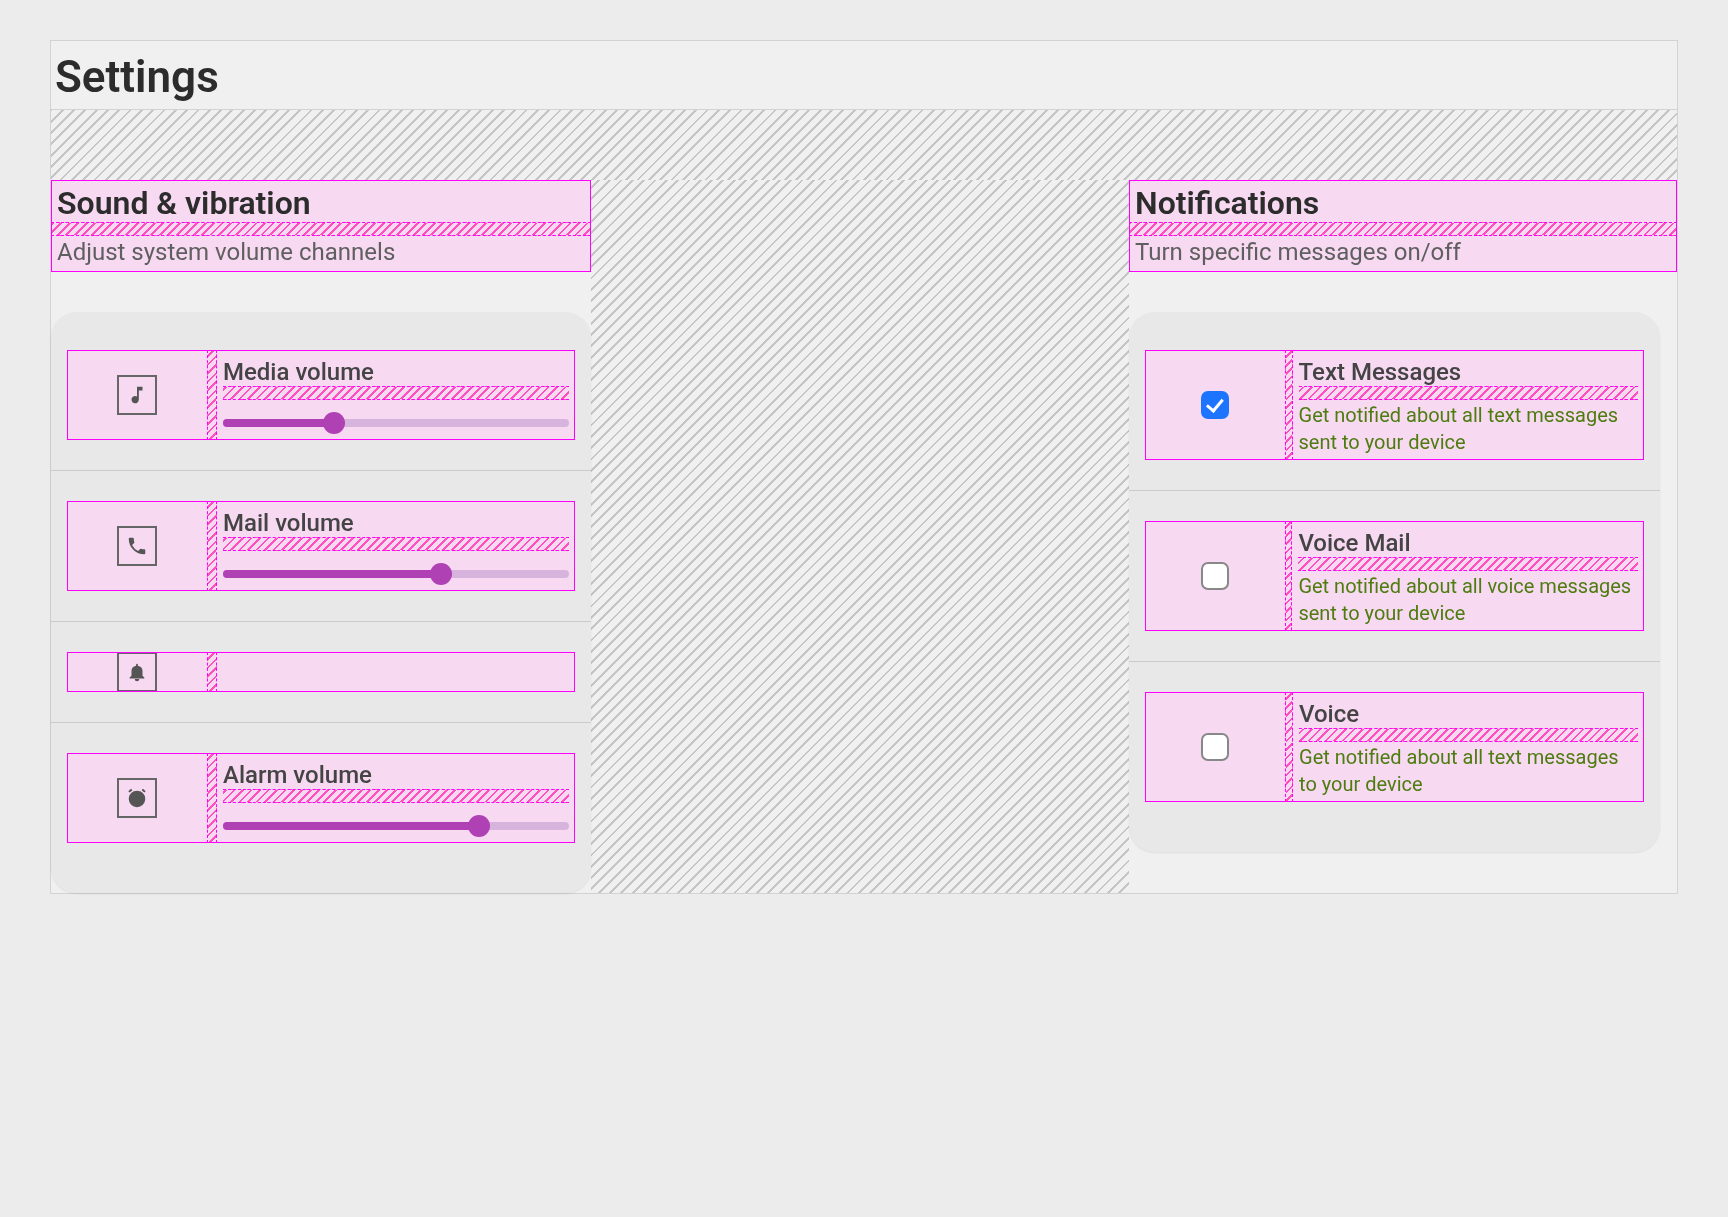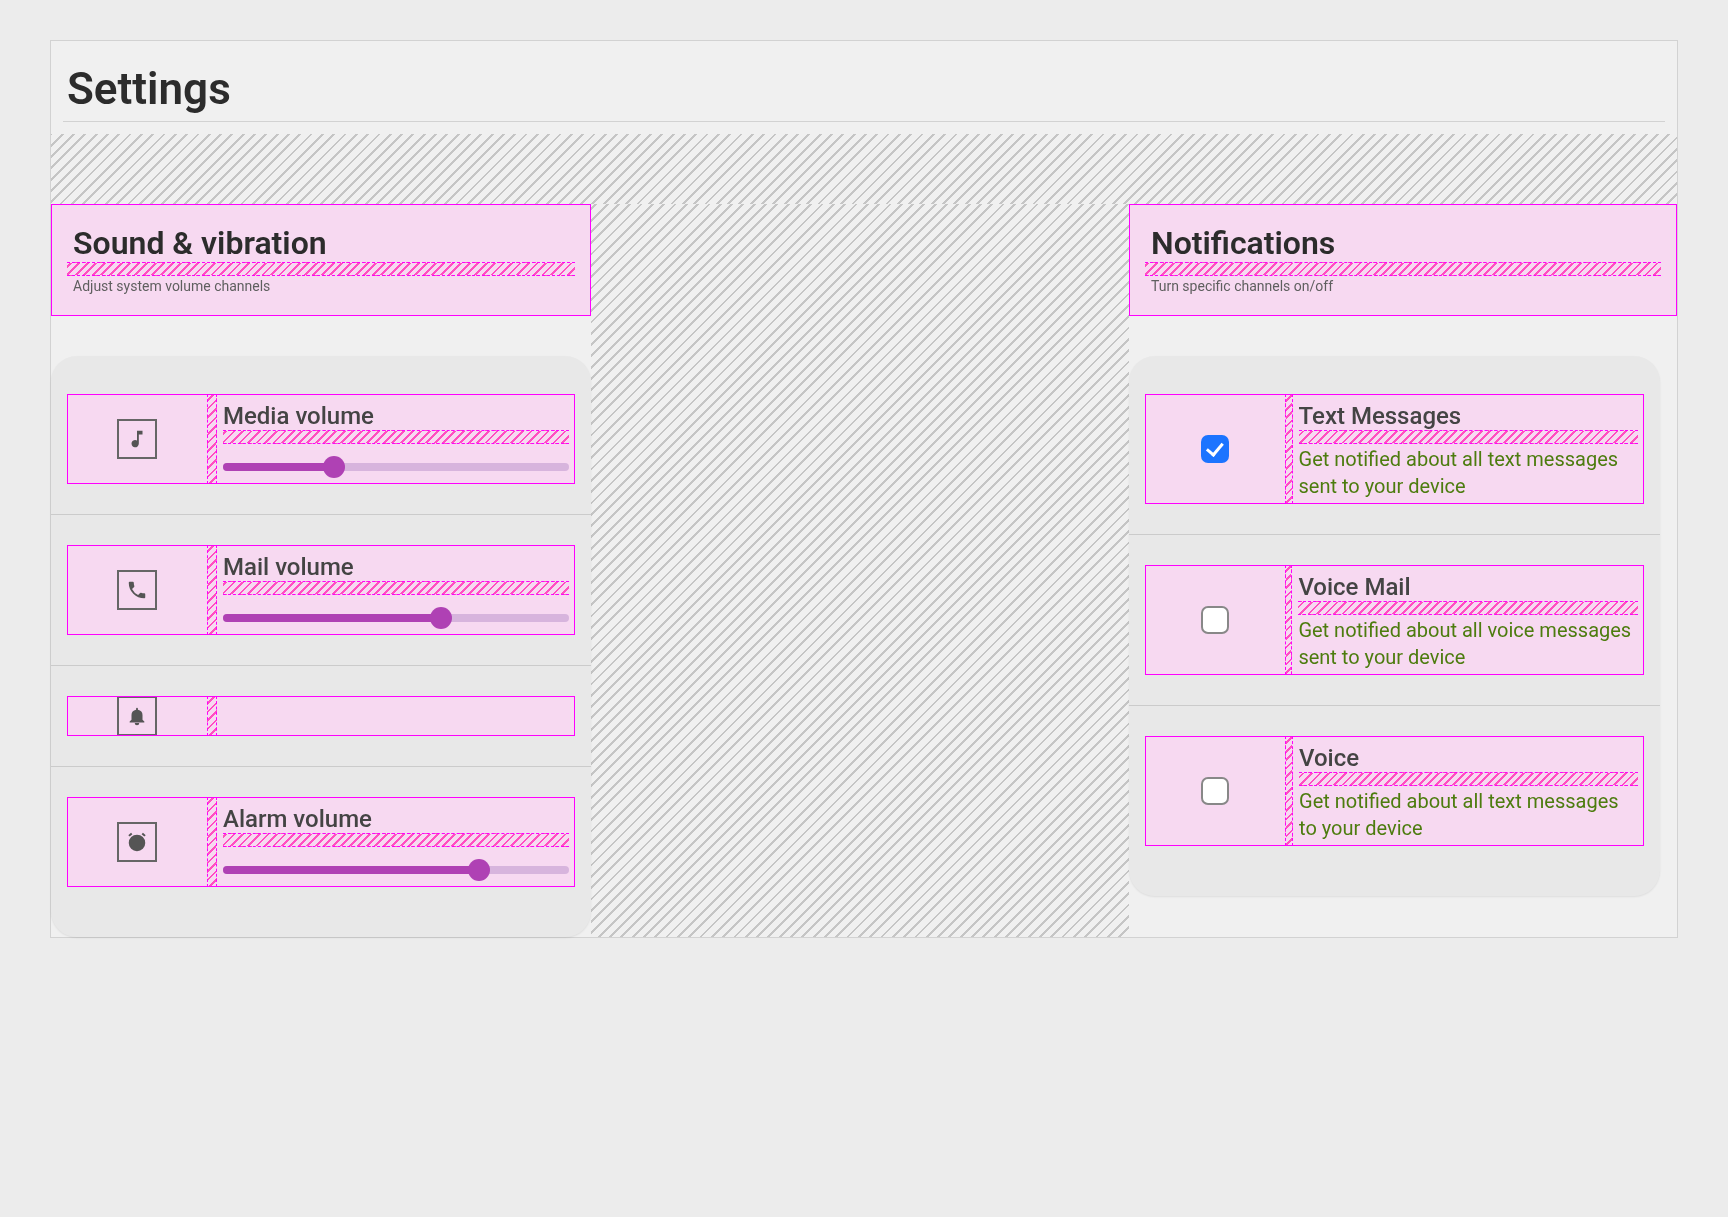--- a/index.html
+++ b/index.html
@@ -71,21 +71,21 @@
       var(--hatch2) 4px,
       var(--hatch2) 6px
     );
     border-left: 1px dashed var(--magenta);
     border-right: 1px dashed var(--magenta);
     align-self: stretch;
   }
 
   .page-header { padding: 10px 0 0 0; }
   h1.page-title {
-    margin: 12px;
+    margin: 0;
     font-size: 44px;
     font-weight: 600;
     padding: 0 4px 6px 4px;
     background: var(--panel);
     border-bottom: 1px solid rgba(0,0,0,0.12);
   }
 
   .spacer-band {
     height: 70px;
   }
@@ -96,29 +96,29 @@
   .col {
     flex: 0 0 540px;
     display: flex;
     flex-direction: column;
   }
   .gutter {
     flex: 1 1 auto;
   }
 
   
-  .section-header.hi { padding: 16px; }
+  .section-header.hi { padding: 0; }
   .section-header h2 {
     margin: 0;
     font-size: 32px;
     font-weight: 600;
     padding: 4px 6px 0 6px;
   }
   .section-header .sub {
-    font-size: 14px;
+    font-size: 24px;
     color: var(--text-secondary);
     padding: 2px 6px 6px 6px;
   }
 
   
   .card {
     margin-top: 40px;
     background: var(--card);
     border-radius: 26px;
     padding: 8px 0 20px 0;
@@ -341,21 +341,21 @@
 
       </div>
     </div>
 
     <div class="gutter hatch-gray"></div>
 
     <div class="col right">
       <div class="section-header hi">
         <h2>Notifications</h2>
         <div class="mag-strip"></div>
-        <div class="sub">Turn specific channels on/off</div>
+        <div class="sub">Turn specific messages on/off</div>
       </div>
 
       <div class="card">
 
         <div class="row">
           <div class="hi rowbox">
             <div class="cb-col">
               <div class="cb checked"></div>
             </div>
             <div class="mag-strip-v"></div>

